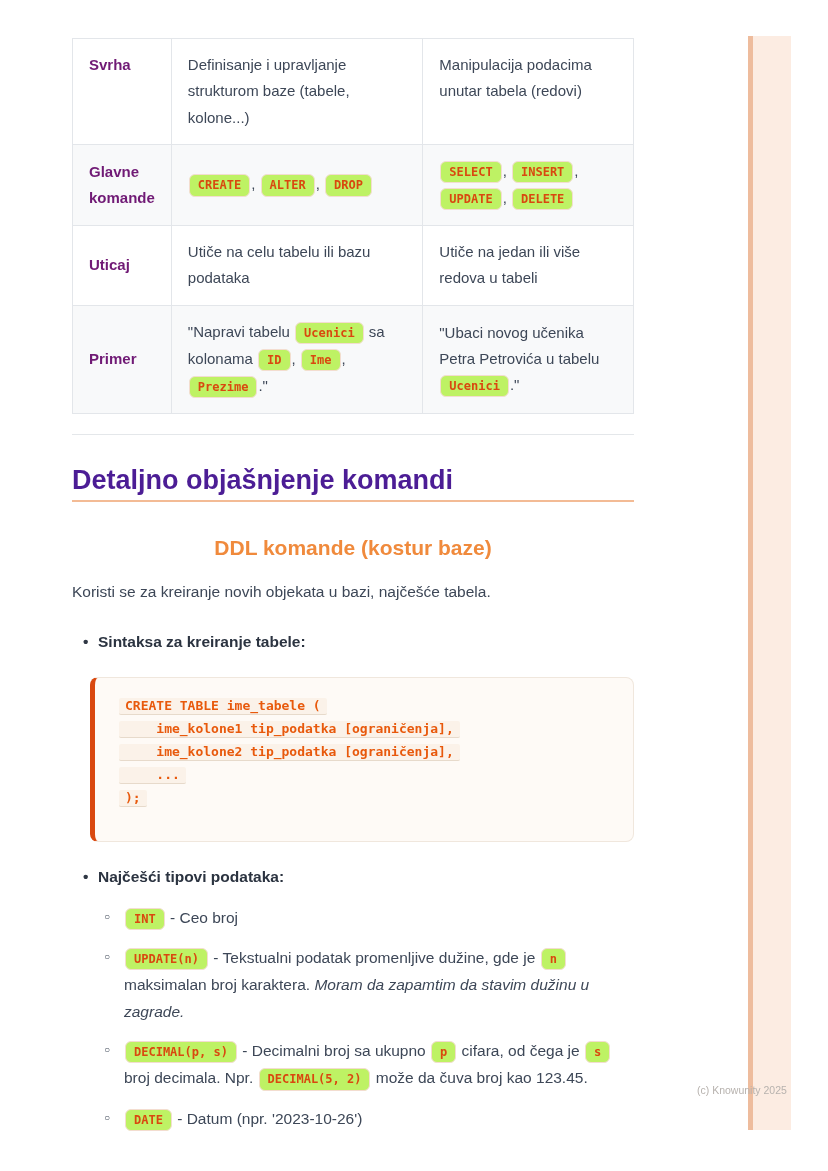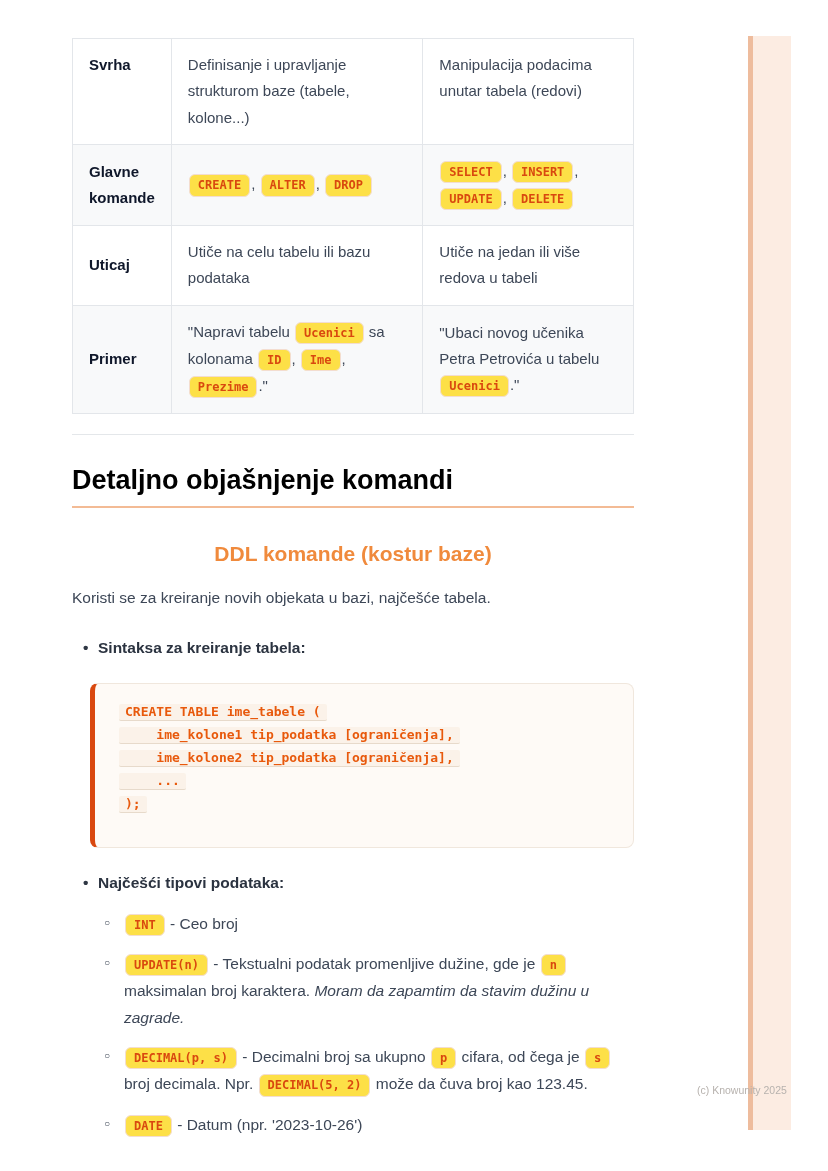--- a/index.html
+++ b/index.html
@@ -32,41 +32,41 @@
     border-collapse:collapse; width:562px;
     font-size:15px; color:#3d4757;
   }
   table.compare td {
     border:1px solid #e3e6ea;
     padding:13px 16px;
     line-height:1.75;
     vertical-align:middle;
   }
   table.compare tr.alt { background:#f8f9fa; }
-  td.rowlabel { font-weight:bold; color:#0f172a; vertical-align:middle; }
+  td.rowlabel { font-weight:bold; color:#701a75; vertical-align:middle; }
   tr.toprow td { vertical-align:top; }
   
   .badge {
     display:inline-block;
     font-family:"DejaVu Sans Mono", monospace;
     font-size:12px; font-weight:bold;
     color:#d9480f;
-    background:#fde047;
+    background:#bef264;
     border:1px solid #f3ddd0;
     border-radius:6px;
     padding:2px 8px;
     margin:2px 1px;
     line-height:1.35;
     white-space:nowrap;
   }
   hr.sep { border:none; border-top:1px solid #e4e7ea; margin:20px 0 0 0; }
   
   h2.main {
-    font-size:27px; font-weight:bold; color:#000000;
-    margin:30px 0 0 0; padding-bottom:10px;
+    font-size:27px; font-weight:bold; color:#4c1d95;
+    margin:30px 0 0 0; padding-bottom:4px;
     border-bottom:2px solid #f3bb95;
   }
   h3.sub {
     font-size:21px; font-weight:bold; color:#f08a3c;
     margin:34px 0 0 0;
     text-align:center;
   }
   h4.cmd {
     font-size:17px; font-weight:bold; color:#f76d1f;
     margin:28px 0 0 0;
@@ -153,21 +153,21 @@
 
   <h2 class="main">Detaljno objašnjenje komandi</h2>
 
   <h3 class="sub">DDL komande (kostur baze)</h3>
 
 
   <p class="intro">Koristi se za kreiranje novih objekata u bazi, najčešće tabela.</p>
 
   <ul class="l1">
     <li>
-      <span class="bhead">Sintaksa za kreiranje tabela:</span>
+      <span class="bhead">Sintaksa za kreiranje tabele:</span>
       <div class="codeblock">
         <div>
             <div class="code-line"><span>CREATE TABLE ime_tabele (</span></div>
             <div class="code-line"><span>    ime_kolone1 tip_podatka [ograničenja],</span></div>
             <div class="code-line"><span>    ime_kolone2 tip_podatka [ograničenja],</span></div>
             <div class="code-line"><span>    ...</span></div>
             <div class="code-line"><span>);</span></div>
           </div>
       </div>
     </li>

